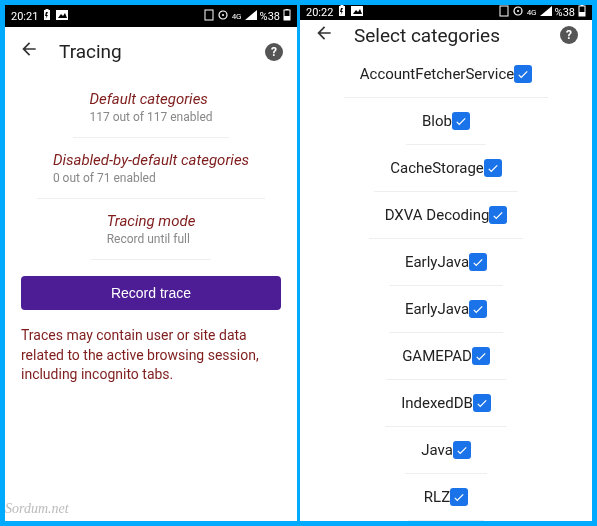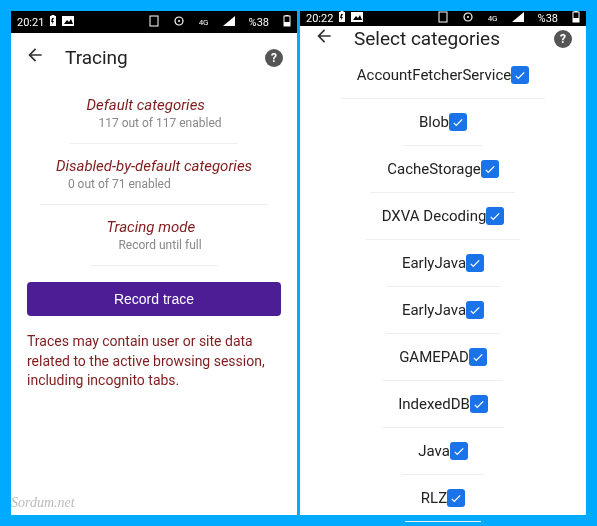--- a/index.html
+++ b/index.html
@@ -1,29 +1,29 @@
 <!DOCTYPE html>
 <html><head>
 <meta charset="utf-8">
 <style>
   * { box-sizing: border-box; margin: 0; padding: 0; }
   body { font-family: Roboto, Arial, sans-serif; background: #00aaff; width: 597px; height: 526px; overflow: hidden; }
-  .container { display: flex; width: 597px; height: 526px; padding: 11px; gap: 3px; }
+  .container { display: flex; width: 597px; height: 526px; padding: 5px; gap: 3px; }
   .phone { flex: 1; background: #fff; display: flex; flex-direction: column; position: relative; }
   .statusbar { background: #000; color: #fff; height: 22px; display: flex; align-items: center; font-size: 11px; padding: 0 6px; justify-content: space-between; }
   .status-left { display: flex; align-items: center; gap: 4px; }
-  .status-right { display: flex; align-items: center; gap: 14px; }
+  .status-right { display: flex; align-items: center; gap: 3px; }
   .titlebar { display: flex; align-items: center; height: 50px; padding: 0 14px; background:#fff; border-bottom: 1px solid #fff; }
   .titlebar .back { font-size: 20px; color: #333; margin-right: 20px; }
   .titlebar .title { font-size: 19px; color: #222; flex:1; }
   .titlebar .help { width:18px; height:18px; border-radius:50%; background:#555; color:#fff; display:flex; align-items:center; justify-content:center; font-size:12px; font-weight:bold;}
   .rows { display:flex; flex-direction:column;align-items:center; }
   .row { border-bottom: 1px solid #eee; padding: 13px 16px; }
   .row .lbl { font-size: 15px; color: #7f1d1d; font-style: italic; }
-  .row .sub { font-size: 12px; color: #888; margin-top: 2px; margin-left: 12px;}
+  .row .sub { font-size: 12px; color: #888; margin-top: 2px;}
   .btn { display:inline-block; background:#4c1d95; color:#fff; border:none; padding: 9px 16px; border-radius:4px; font-size:14px; margin:16px; }
   .note { font-size:14px; color:#7f1d1d; padding: 0 16px; line-height:1.4;}
   .catrow { display:flex; align-items:center; border-bottom:1px solid #eee; padding: 14px 16px; justify-content:space-between;}
   .catrow .lbl { font-size:15px; color:#222; }
   .checkbox { width:18px; height:18px; background:#1a73e8; border-radius:3px; display:flex; align-items:center; justify-content:center;}
   .checkbox svg { width:14px; height:14px; }
   .watermark { position:absolute; bottom:4px; left:0; color:#bbb; font-size:14px; font-style:italic; font-family: Georgia, serif;}
   .sicon { display:inline-block; }
 </style>
 </head>

